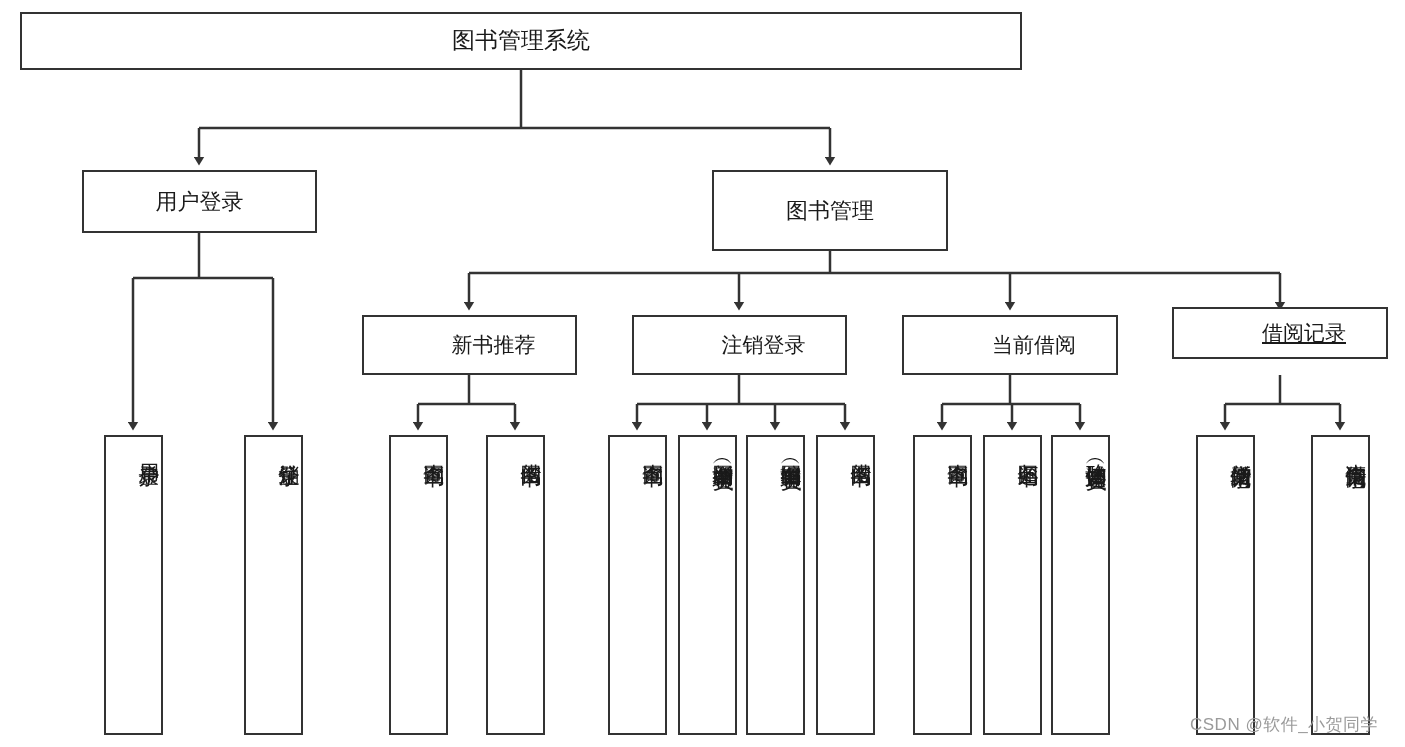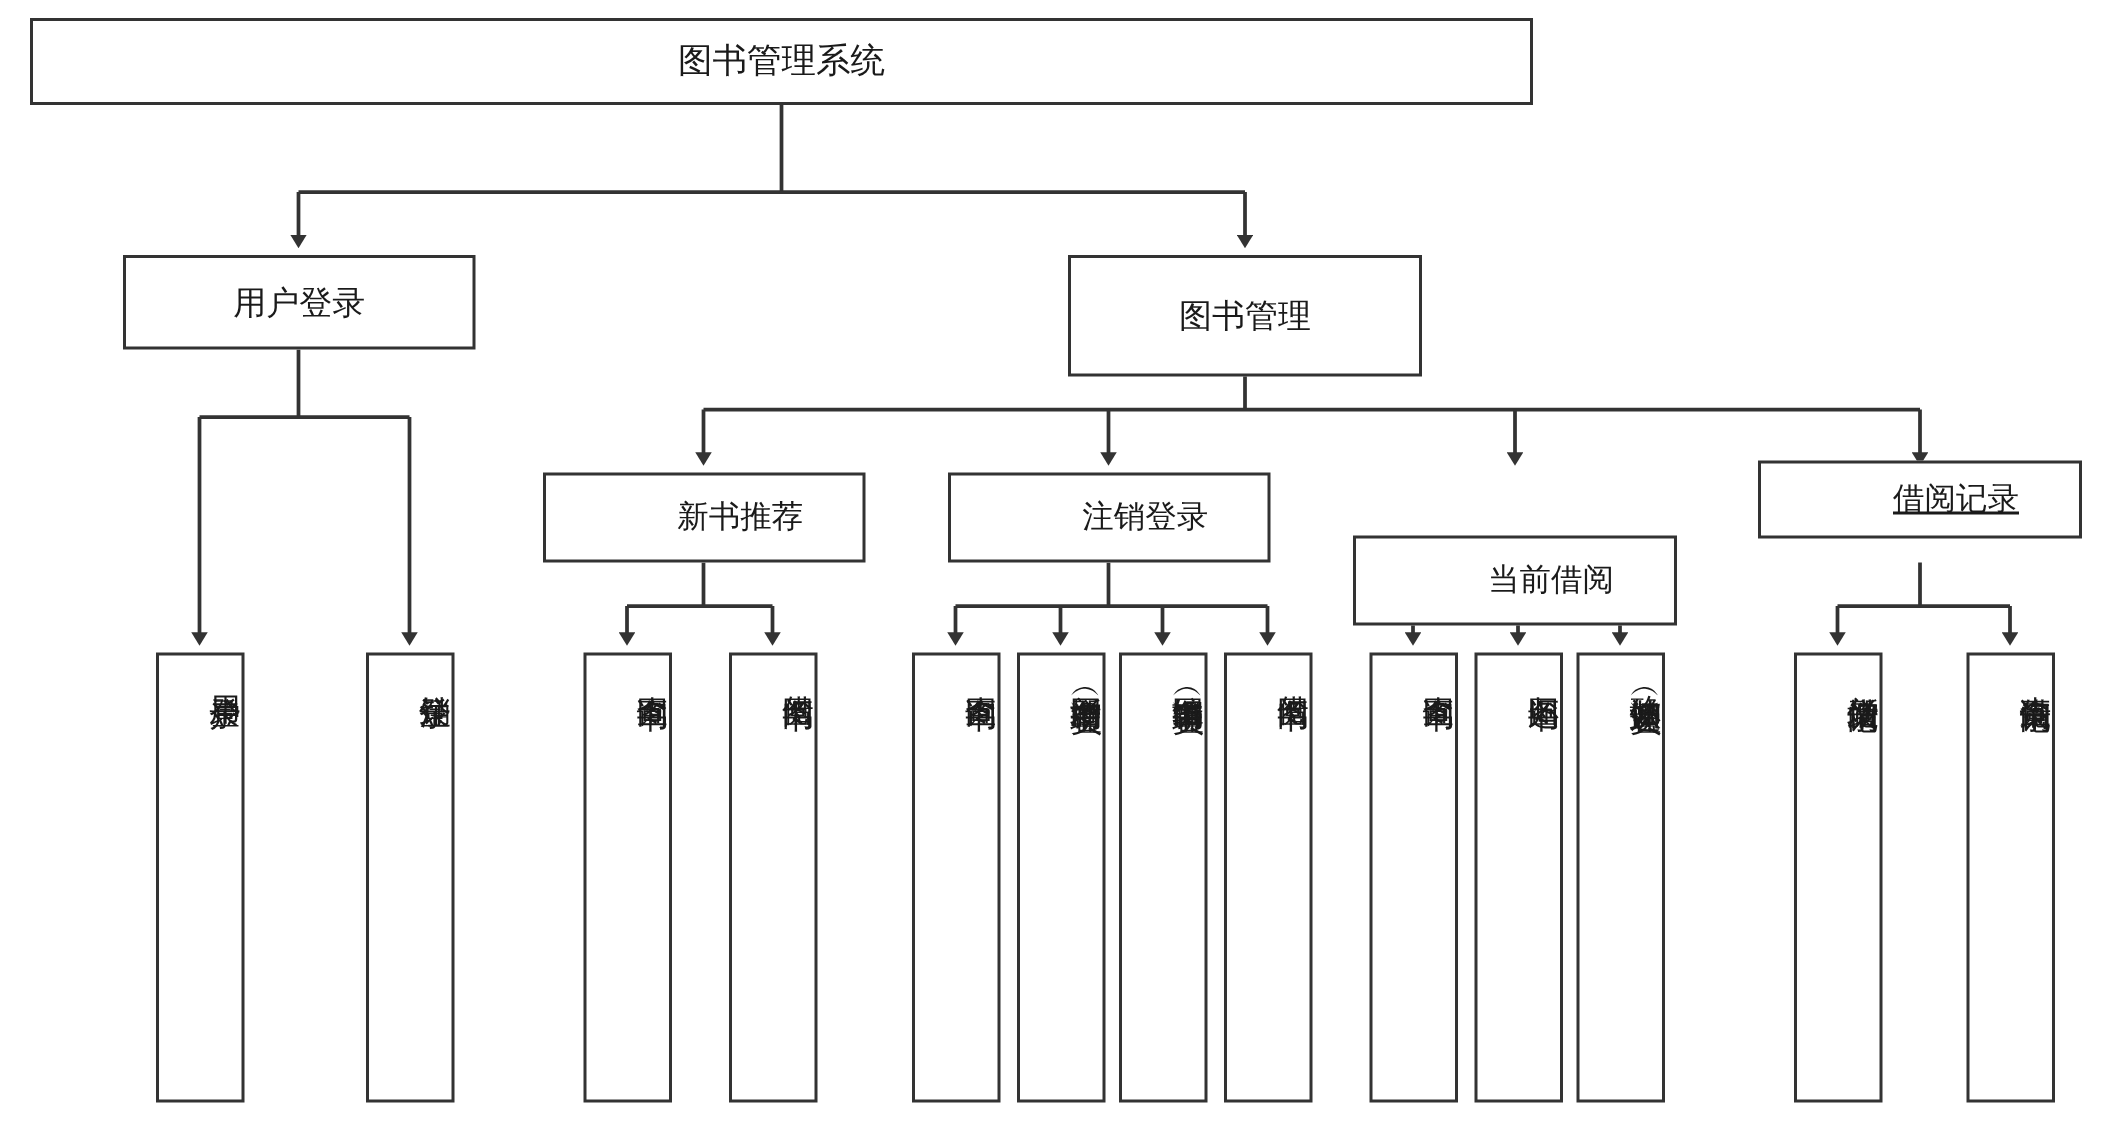--- a/index.html
+++ b/index.html
@@ -136,21 +136,21 @@
   <div class="node lvl2" style="left:712px; top:170px; width:236px; height:81px;">
     <span>图书管理</span>
   </div>
 
   <div class="node lvl3" style="left:362px; top:315px; width:215px; height:60px;">
     <span>新书推荐</span>
   </div>
   <div class="node lvl3" style="left:632px; top:315px; width:215px; height:60px;">
     <span>注销登录</span>
   </div>
-  <div class="node lvl3" style="left:902px; top:315px; width:216px; height:60px;margin-top:42px;">
+  <div class="node lvl3" style="left:902px; top:315px; width:216px; height:60px;">
     <span>当前借阅</span>
   </div>
   <div class="node lvl3" style="left:1172px; top:307px; width:216px; height:52px;text-decoration:underline;">
     <span>借阅记录</span>
   </div>
 
   <div class="node leaf" style="left:104px; top:435px; width:59px; height:300px;">
     <span class="leaf-text">用户登录</span>
   </div>
   <div class="node leaf" style="left:244px; top:435px; width:59px; height:300px;">
@@ -187,14 +187,15 @@
     <span class="leaf-text">确认归还（管理员）</span>
   </div>
 
   <div class="node leaf" style="left:1196px; top:435px; width:59px; height:300px;">
     <span class="leaf-text">新增借阅记录</span>
   </div>
   <div class="node leaf" style="left:1311px; top:435px; width:59px; height:300px;">
     <span class="leaf-text">查询借阅记录</span>
   </div>
 
+  <div class="watermark">CSDN @软件_小贺同学</div>
 
 </div>
 
 </body></html>

